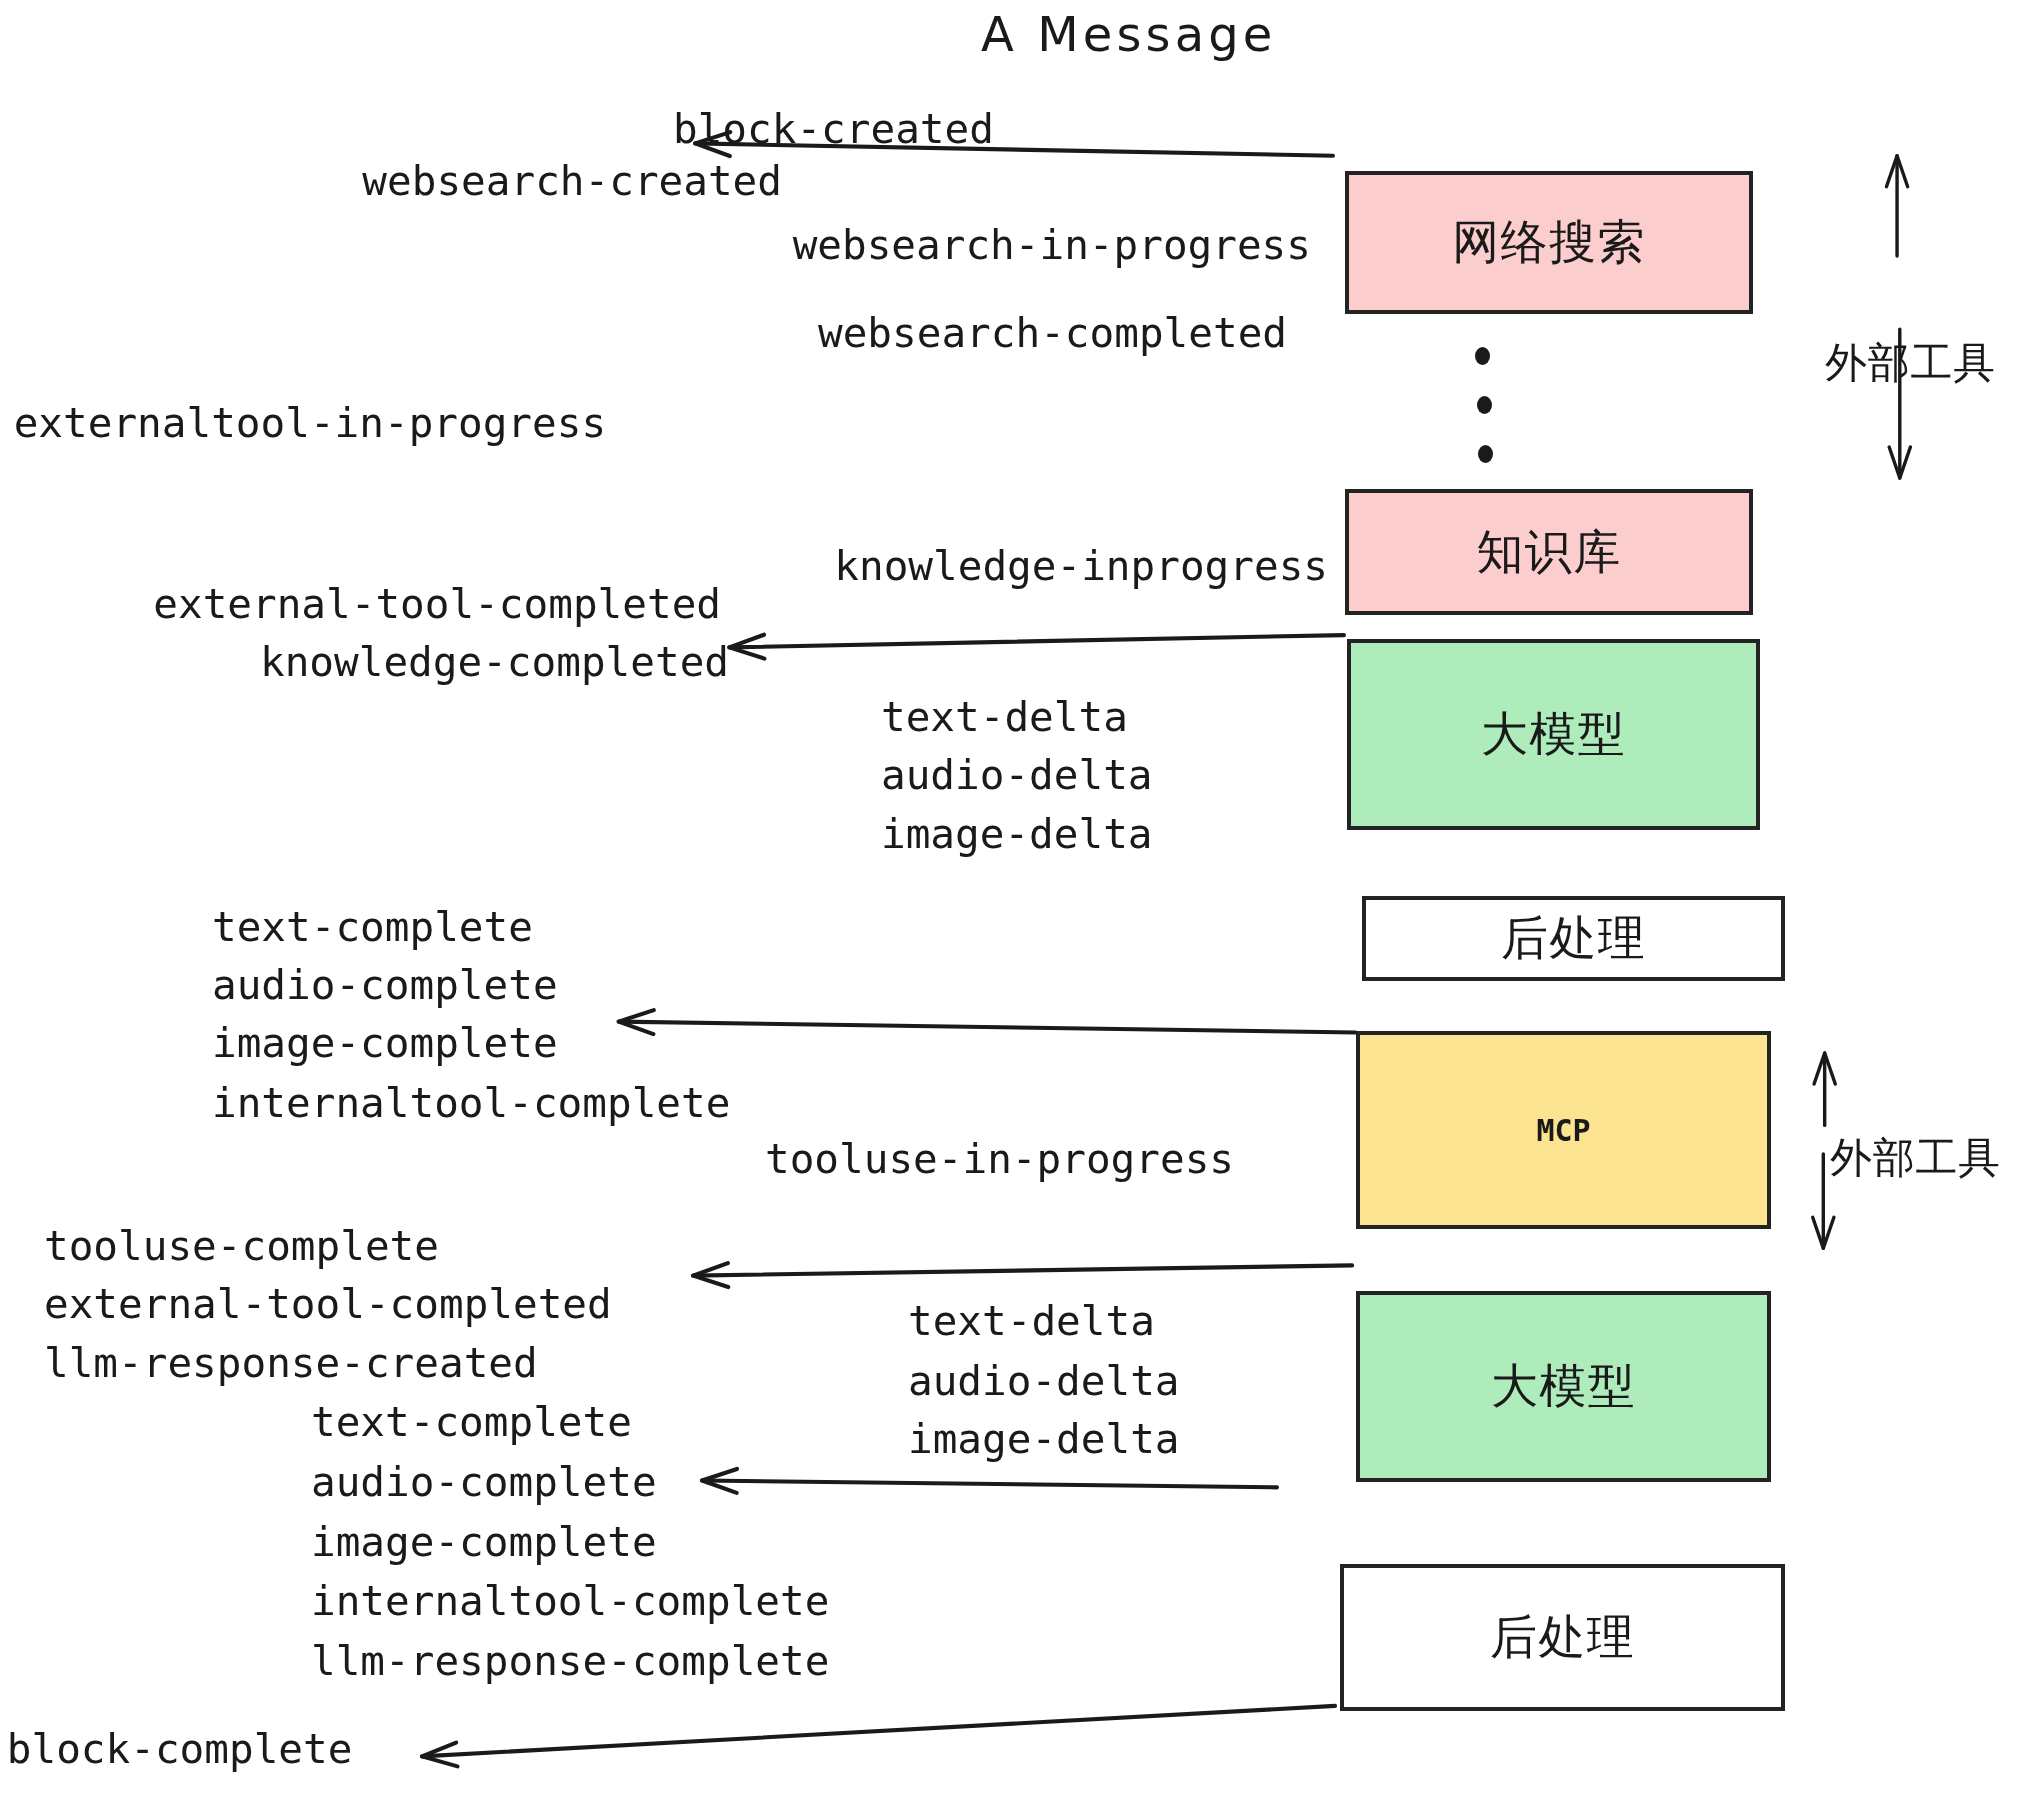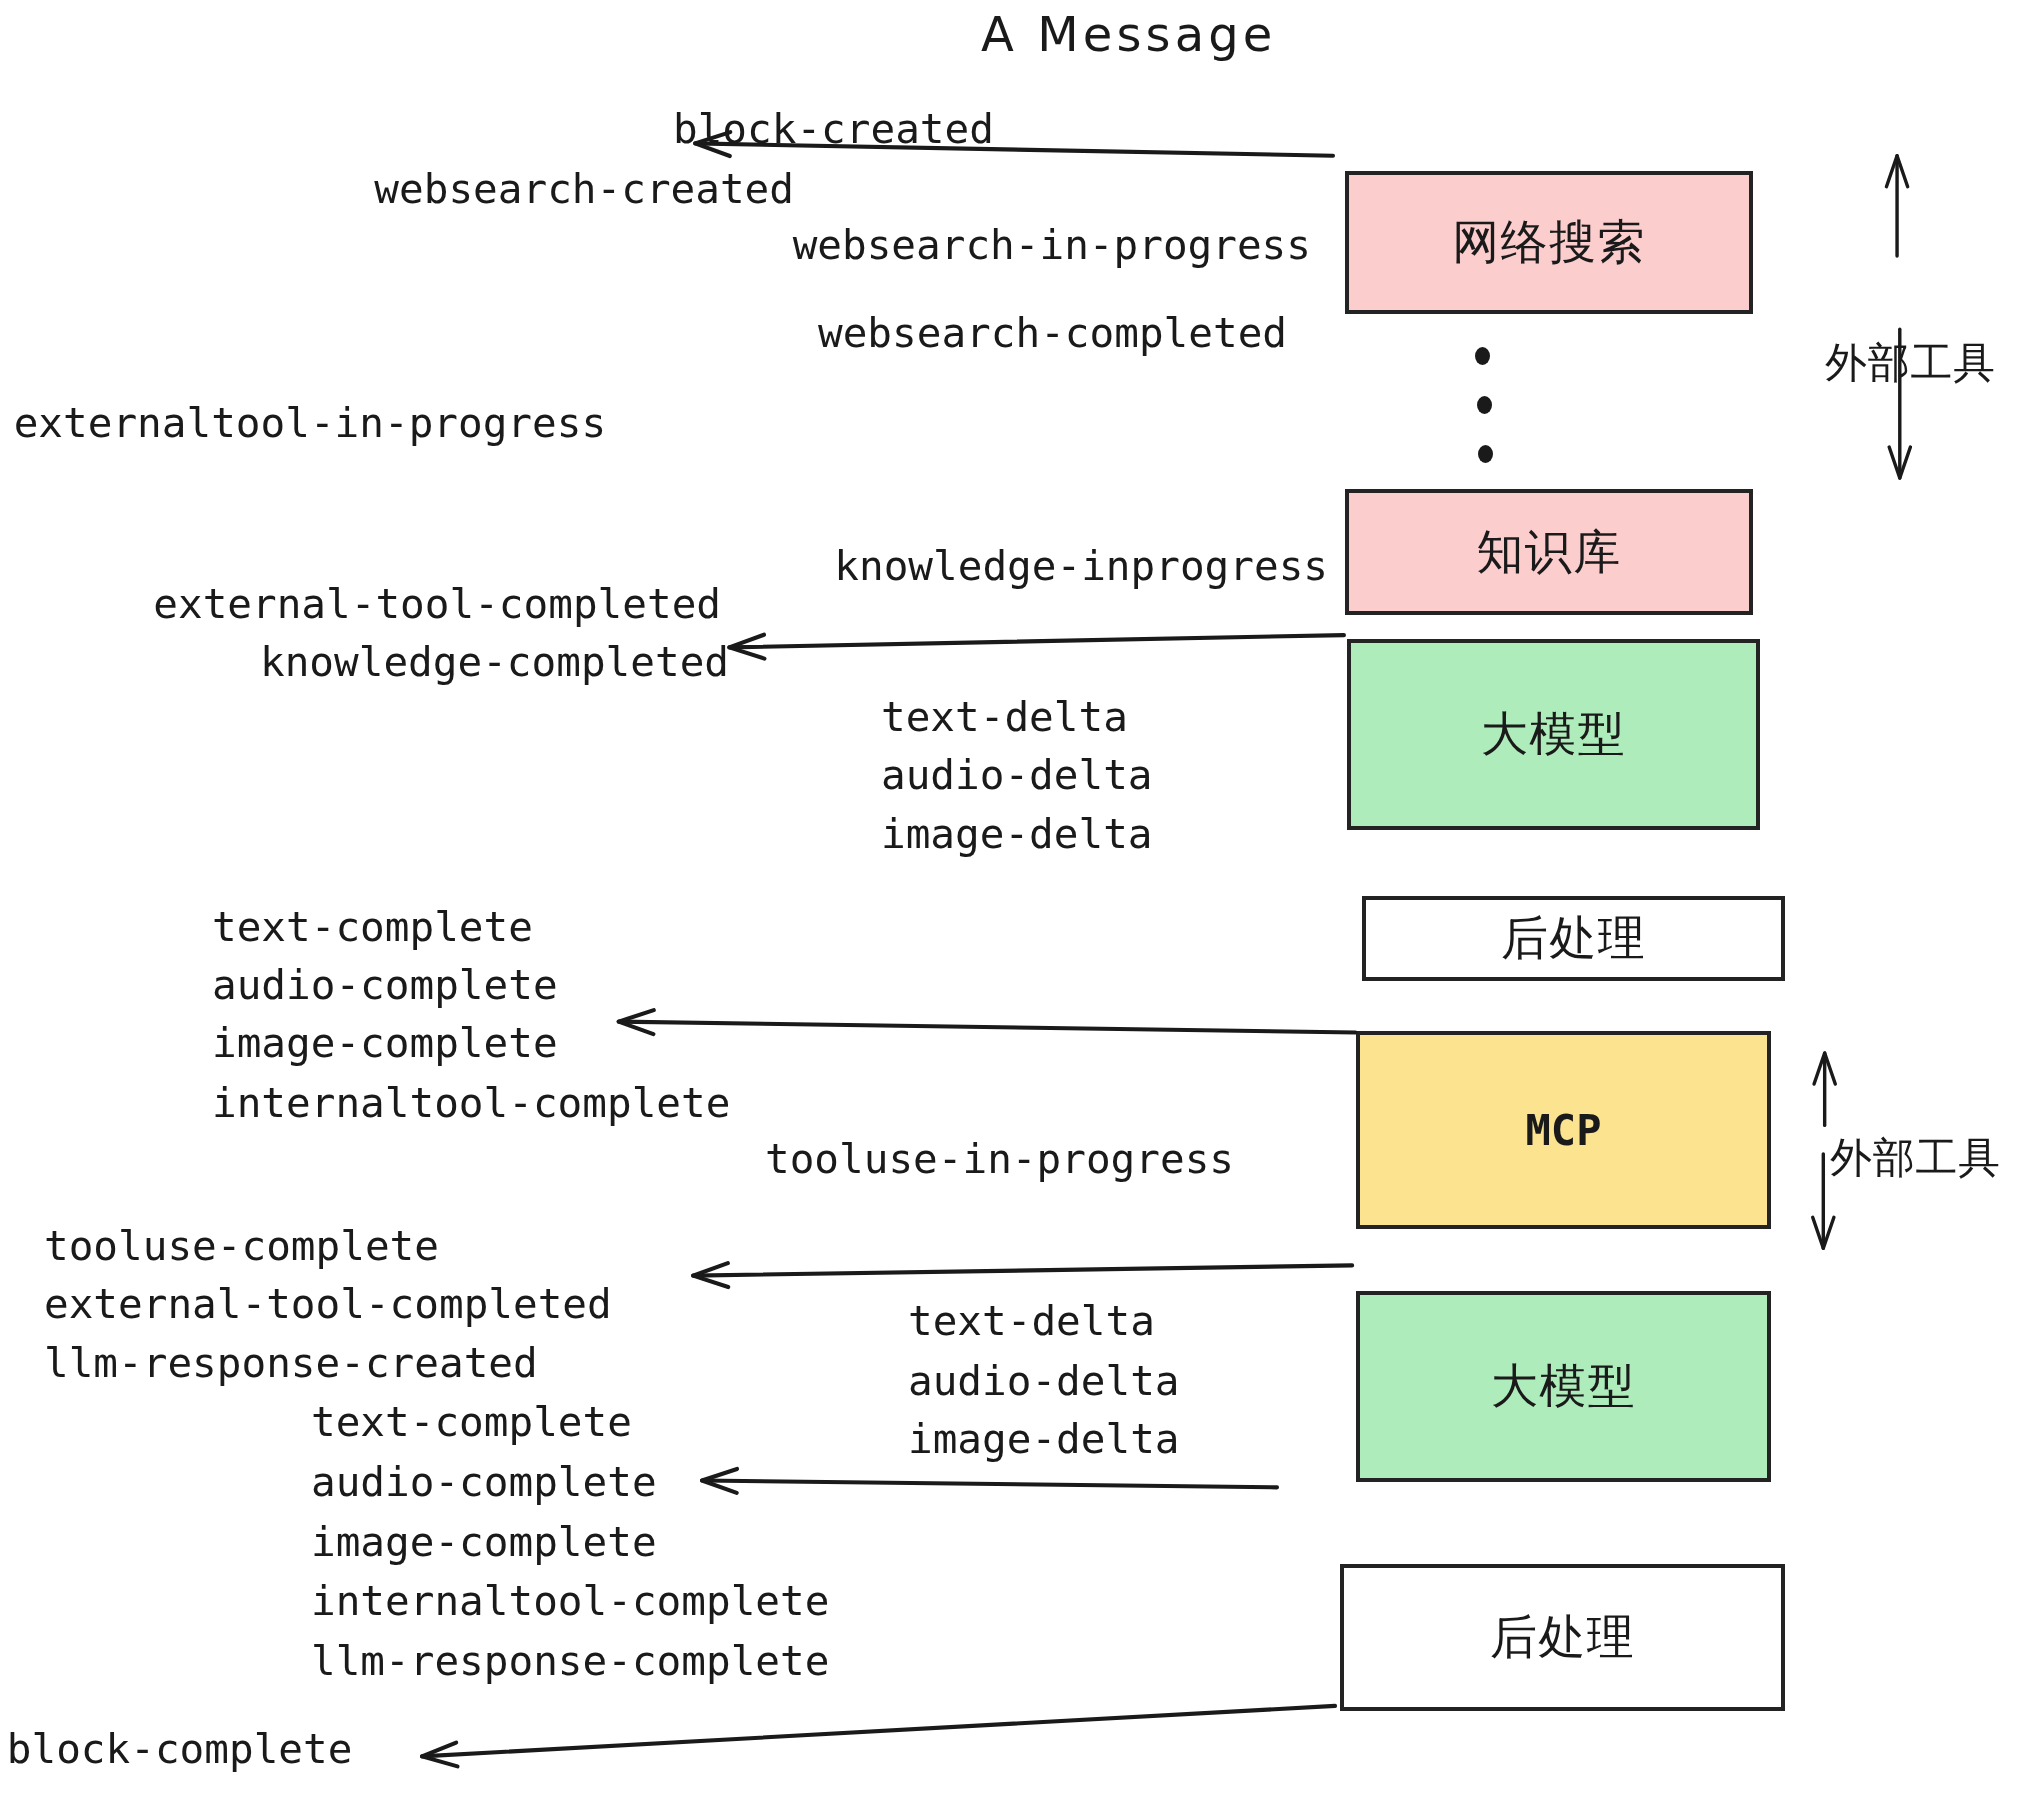--- a/index.html
+++ b/index.html
@@ -36,21 +36,21 @@
     display:flex;
     align-items:center;
     justify-content:center;
     font-family:"DejaVu Sans","Liberation Sans",sans-serif;
     font-size:47px;
     color:#1a1a1a;
     letter-spacing:1.4px;
   }
   .box.mcp{
     font-family:"DejaVu Sans Mono","Liberation Mono",monospace;
-    font-size:42px;
+    font-size:30px;
     font-weight:bold;
     letter-spacing:0;
   }
   .dot{
     position:absolute;
     width:15px;height:18px;
     background:#1a1a1a;
     border-radius:50%;
   }
   .ext{
@@ -95,21 +95,21 @@
     </div>
 
   <div id="dots-layer">
       <div class="dot" style="left: 1475px; top: 347px;"></div>
       <div class="dot" style="left: 1477px; top: 396px;"></div>
       <div class="dot" style="left: 1478px; top: 445px;"></div>
     </div>
 
   <div id="labels-layer">
       <div class="lbl" style="left: 673px; top: 109px;">block-created</div>
-      <div class="lbl right" style="left: 782px; top: 169px; margin-left: 12px;">websearch-created</div>
+      <div class="lbl right" style="left: 782px; top: 161px;">websearch-created</div>
       <div class="lbl right" style="left: 1311px; top: 225px;">websearch-in-progress</div>
       <div class="lbl right" style="left: 1287px; top: 313px;">websearch-completed</div>
       <div class="lbl" style="left: 13.7px; top: 403px;">externaltool-in-progress</div>
       <div class="lbl right" style="left: 1328px; top: 546px;">knowledge-inprogress</div>
       <div class="lbl right" style="left: 721px; top: 584px;">external-tool-completed</div>
       <div class="lbl right" style="left: 729px; top: 642px;">knowledge-completed</div>
       <div class="lbl" style="left: 881px; top: 697px;">text-delta</div>
       <div class="lbl" style="left: 881px; top: 755px;">audio-delta</div>
       <div class="lbl" style="left: 881px; top: 814px;">image-delta</div>
       <div class="lbl" style="left: 212px; top: 907px;">text-complete</div>

